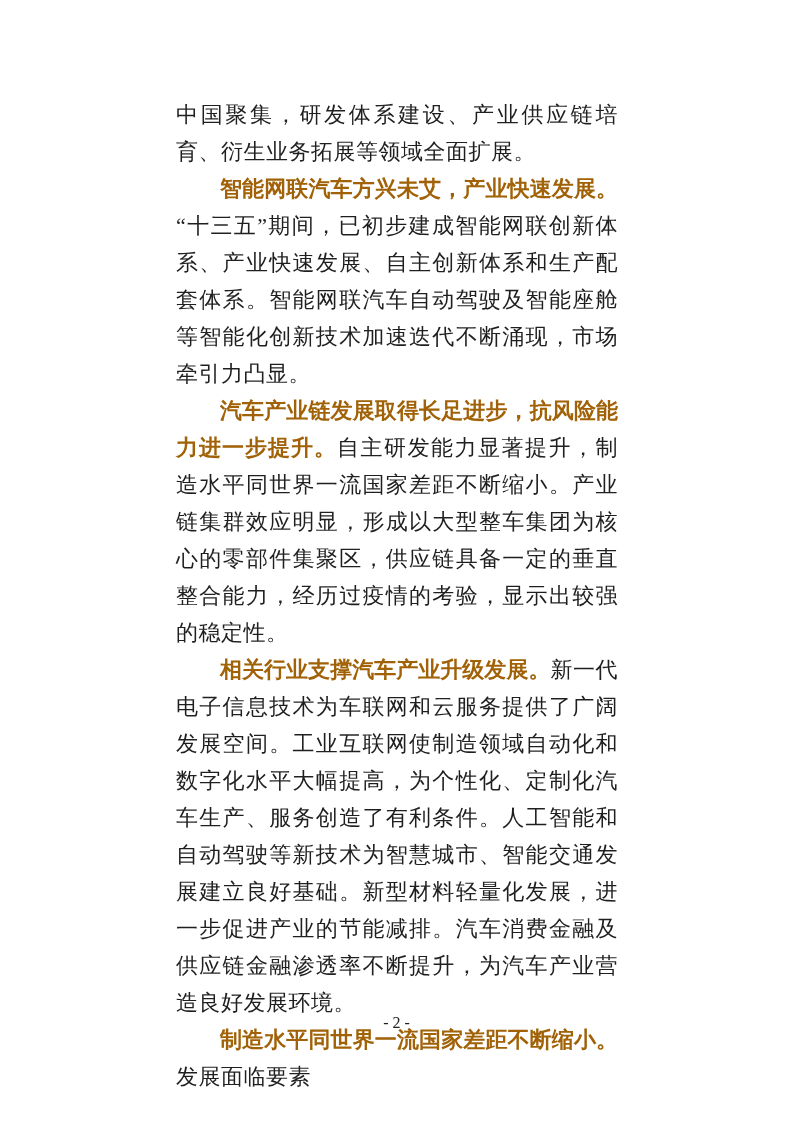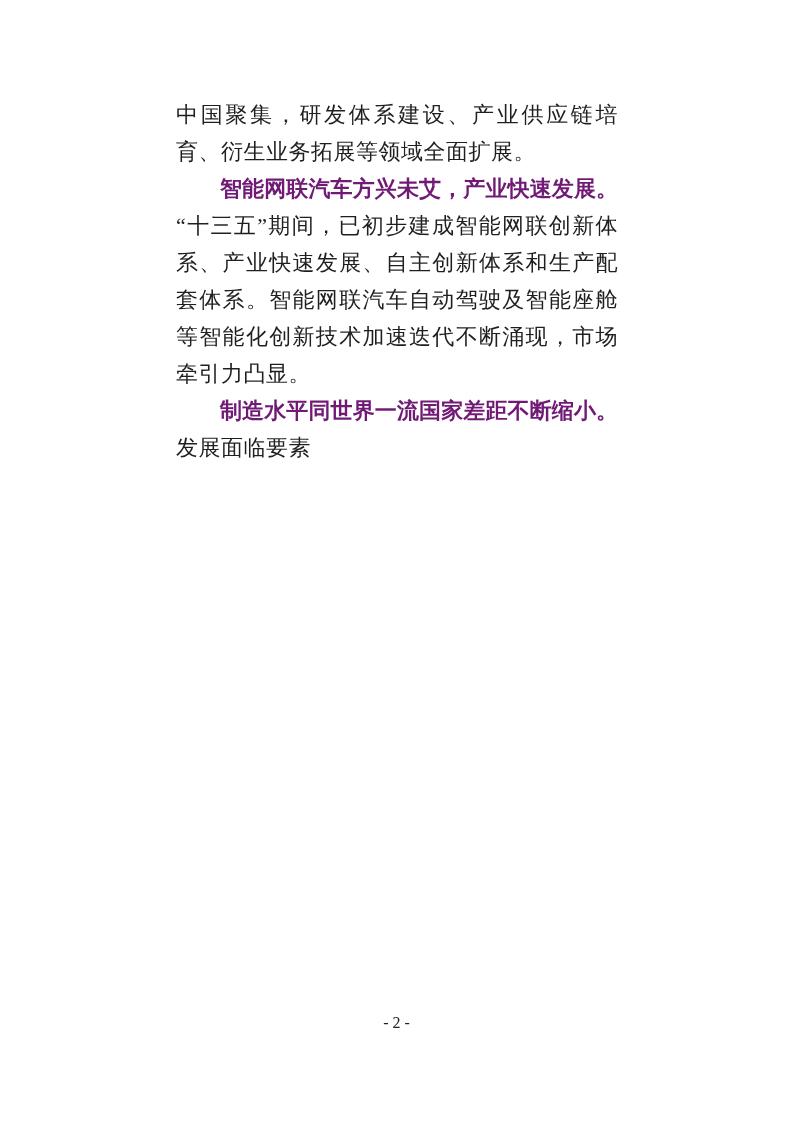--- a/index.html
+++ b/index.html
@@ -31,21 +31,21 @@
     text-align: justify;
     text-justify: inter-ideograph;
     letter-spacing: 0.5px;
     word-break: break-all;
   }
   .para.indented {
     text-indent: 44px;
   }
   .lead {
     font-weight: 700;
-    color: #701a75;
+    color: #a16207;
     font-family: "Liberation Sans", "DejaVu Sans", sans-serif;
     letter-spacing: 0px;
   }
   .footer {
     position: absolute;
     left: 0;
     right: 0;
     top: 1014px;
     text-align: center;
     font-size: 16px;
@@ -56,21 +56,23 @@
 </head>
 <body>
 
 <div class="page">
   <div class="content">
 
     <p class="para"><span class="lead"></span><span>中国聚集，研发体系建设、产业供应链培育、衍生业务拓展等领域全面扩展。</span></p>
 
     <p class="para indented"><span class="lead">智能网联汽车方兴未艾，产业快速发展。</span><span>“十三五”期间，已初步建成智能网联创新体系、产业快速发展、自主创新体系和生产配套体系。智能网联汽车自动驾驶及智能座舱等智能化创新技术加速迭代不断涌现，市场牵引力凸显。</span></p>
 
+    <p class="para indented"><span class="lead">汽车产业链发展取得长足进步，抗风险能力进一步提升。</span><span>自主研发能力显著提升，制造水平同世界一流国家差距不断缩小。产业链集群效应明显，形成以大型整车集团为核心的零部件集聚区，供应链具备一定的垂直整合能力，经历过疫情的考验，显示出较强的稳定性。</span></p>
 
 
+    <p class="para indented"><span class="lead">相关行业支撑汽车产业升级发展。</span><span>新一代电子信息技术为车联网和云服务提供了广阔发展空间。工业互联网使制造领域自动化和数字化水平大幅提高，为个性化、定制化汽车生产、服务创造了有利条件。人工智能和自动驾驶等新技术为智慧城市、智能交通发展建立良好基础。新型材料轻量化发展，进一步促进产业的节能减排。汽车消费金融及供应链金融渗透率不断提升，为汽车产业营造良好发展环境。</span></p>
 
     <p class="para indented"><span class="lead">制造水平同世界一流国家差距不断缩小。</span><span>发展面临要素</span></p>
 
   </div>
 
   <div class="footer">- 2 -</div>
 </div>
 
 </body></html>

